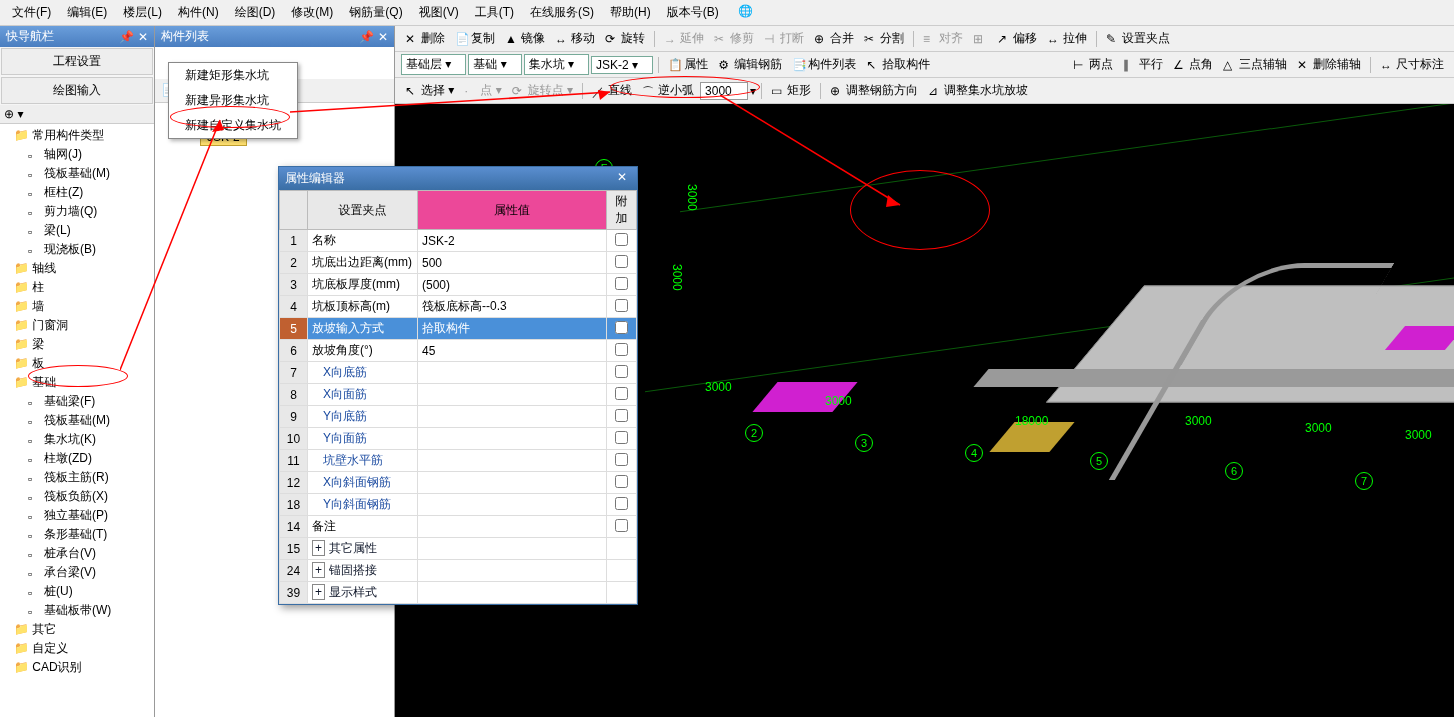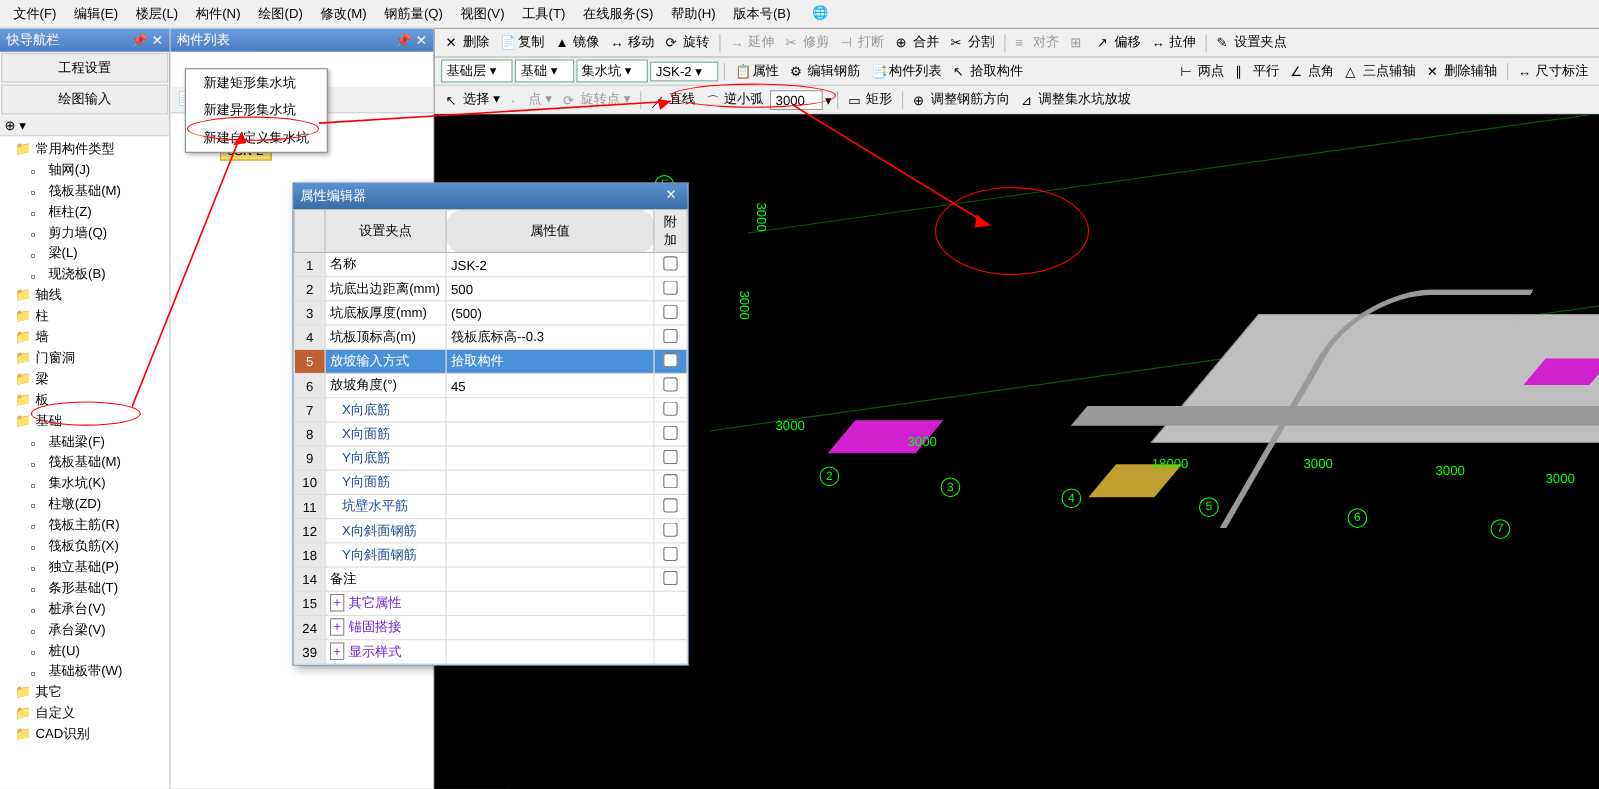--- a/index.html
+++ b/index.html
@@ -33,34 +33,34 @@
 .toolbar-btn { padding: 2px 4px; cursor: pointer; display:inline-flex; align-items:center; gap:2px; }
 .toolbar-btn.disabled { color:#999; }
 .toolbar-sep { width:1px; height:16px; background:#bbb; margin:0 3px; }
 .toolbar-select { border:1px solid #7a9; padding:1px 14px 1px 4px; background:#fff; position:relative; }
 .toolbar-input { border:1px solid #999; padding:1px 4px; width:48px; }
 .tb-icon { display:inline-block; width:14px; height:14px; }
 
 .viewport { flex: 1; position: relative; background: #000; overflow: hidden; }
 
 
-.dialog { position: absolute; left: 266px; top: 166px; width: 360px; background: #f0f0f0; border: 1px solid #3a6ea5; box-shadow: 3px 3px 8px rgba(0,0,0,.4); z-index: 20; }
+.dialog { position: absolute; left: 278px; top: 166px; width: 360px; background: #f0f0f0; border: 1px solid #3a6ea5; box-shadow: 3px 3px 8px rgba(0,0,0,.4); z-index: 20; }
 .dialog-title { background: linear-gradient(#5a8ed0, #3a6ea5); color: #fff; padding: 3px 6px; display: flex; justify-content: space-between; }
 .dialog-close { cursor: pointer; padding:0 4px; }
 .prop-table { width: 100%; border-collapse: collapse; background: #fff; }
 .prop-table th { background: #e8e8e8; border: 1px solid #bbb; padding: 2px 4px; font-weight: normal; }
-.prop-table th.val { background:#e5e5e5;border-radius:14px; }
+.prop-table th.val { background:#ec4899; }
 .prop-table td { border: 1px solid #ddd; padding: 2px 4px; height: 18px; }
 .prop-table td.num { background: #e8e8e8; text-align: center; width: 28px; }
 .prop-table td.name { width: 110px; }
 .prop-table td.link { color: #1a4aa0; padding-left: 15px; }
 .prop-table td.chk { width: 30px; text-align: center; }
 .prop-table tr.selected td { background: #4a90d9; color: #fff; }
 .prop-table tr.selected td.num { background:#c06030; color:#fff; }
-.prop-table td.gray { color:#6d28d9; }
+.prop-table td.gray { color:#0f172a; }
 
 .red-ellipse { position: absolute; border: 1.5px solid red; border-radius: 50%; pointer-events: none; z-index: 30; }
 .red-arrow { position: absolute; pointer-events: none; z-index: 30; }
 
 
 .slab { position:absolute; left:700px; top:150px; width:710px; height:180px; background:#bfbfbf; transform: skewX(-40deg) scaleY(0.65); border:1px solid #888; }
 .slab-edge { position:absolute; left:586px; top:265px; width:710px; height:18px; background:#9a9a9a; transform: skewX(-40deg); }
 .curve-cut { position:absolute; left:810px; top:150px; width:160px; height:120px; border-left:6px solid #999; border-top:6px solid #999; border-top-left-radius:70px; transform: skewX(-30deg) scaleY(0.85); }
 .vert-cut { position:absolute; left:760px; top:216px; width:6px; height:160px; background:#999; transform: skewX(-30deg); }
 .magenta { position:absolute; background:#d020d0; }
@@ -212,21 +212,21 @@
       <div class="curve-cut"></div>
       <div class="vert-cut"></div>
       <div class="magenta" style="left:370px;top:278px;width:80px;height:30px;transform:skewX(-40deg);"></div>
       <div class="magenta" style="left:1000px;top:222px;width:60px;height:24px;transform:skewX(-40deg);"></div>
 
       <div class="dim-text" style="left:290px;top:80px;writing-mode:vertical-rl;">3000</div>
       <div class="dim-text" style="left:275px;top:160px;writing-mode:vertical-rl;">3000</div>
 
       <div class="dim-text" style="left:310px;top:276px;">3000</div>
       <div class="dim-text" style="left:430px;top:290px;">3000</div>
-      <div class="dim-text" style="left:652px;top:310px;">18000</div>
+      <div class="dim-text" style="left:620px;top:310px;">18000</div>
       <div class="dim-text" style="left:790px;top:310px;">3000</div>
       <div class="dim-text" style="left:910px;top:317px;">3000</div>
       <div class="dim-text" style="left:1010px;top:324px;">3000</div>
 
       <div class="axis-label" style="left:350px;top:320px;">2</div>
       <div class="axis-label" style="left:460px;top:330px;">3</div>
       <div class="axis-label" style="left:570px;top:340px;">4</div>
       <div class="axis-label" style="left:695px;top:348px;">5</div>
       <div class="axis-label" style="left:830px;top:358px;">6</div>
       <div class="axis-label" style="left:960px;top:368px;">7</div>

